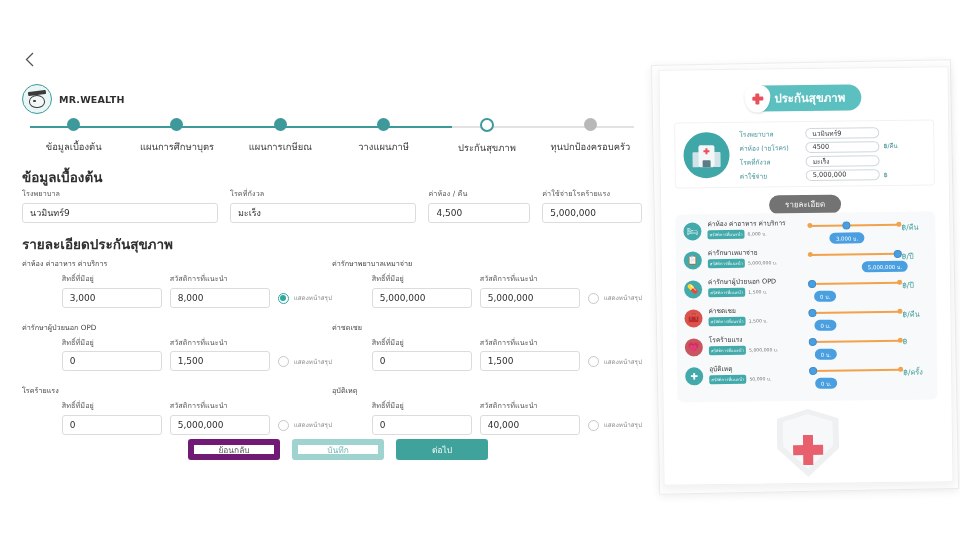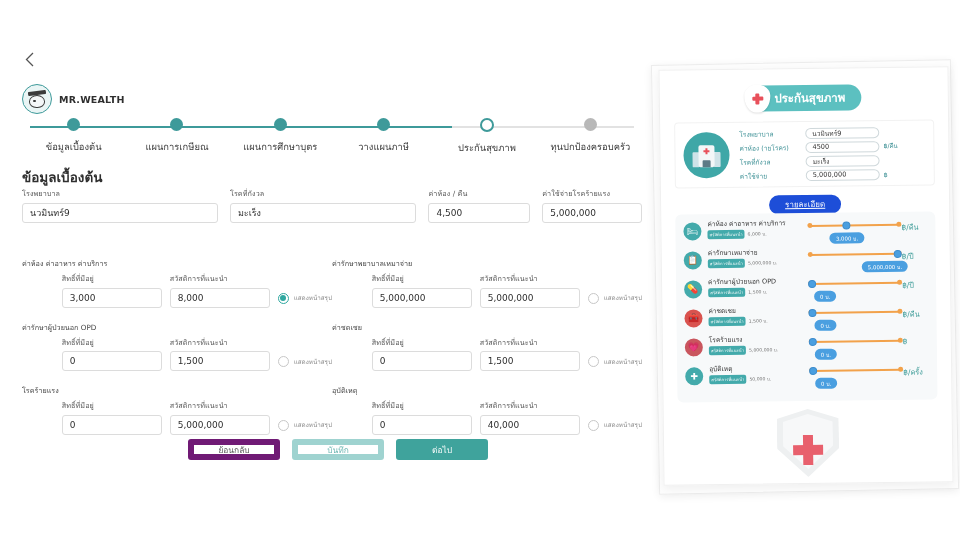--- a/index.html
+++ b/index.html
@@ -166,22 +166,22 @@
   .pv-fl { font-size: 6.6px; color: #3b8f94; width: 62px; white-space: nowrap; }
   .pv-fv {
     border: 1px solid #cfd8db; border-radius: 8px; height: 11px;
     min-width: 74px; font-size: 6.6px; color: #333;
     display: flex; align-items: center; padding: 0 6px;
   }
   .pv-unit { font-size: 6.2px; color: #3b8f94; }
 
   .pv-detail-pill {
     position: absolute; left: 50%; top: 126px; transform: translateX(-50%);
-    background: #1d4ed8; color: #fff; border-radius: 10px;
-    font-size: 8px; padding: 3px 16px; white-space: nowrap; text-decoration: underline;
+    background: #737373; color: #fff; border-radius: 10px;
+    font-size: 8px; padding: 3px 16px; white-space: nowrap;
   }
 
   .pv-list {
     position: absolute; left: 14px; top: 144px; right: 14px;
     background: #f7f9fa; border-radius: 6px; padding: 7px 8px;
   }
   .pv-item { display: flex; align-items: flex-start; height: 29px; }
   .it-icon {
     width: 18px; height: 18px; border-radius: 50%; background: #43aaab;
     flex: none; margin-right: 6px; margin-top: 1px;
@@ -255,25 +255,25 @@
   <div class="stepper">
     <div class="step-line"></div>
     <div class="step-line-done"></div>
     <div class="steps" id="steps-host">
         <div class="step done">
           <div class="step-dot"></div>
           <div class="step-label">ข้อมูลเบื้องต้น</div>
         </div>
         <div class="step done">
           <div class="step-dot"></div>
-          <div class="step-label">แผนการเกษียณ</div>
+          <div class="step-label">แผนการศึกษาบุตร</div>
         </div>
         <div class="step done">
           <div class="step-dot"></div>
-          <div class="step-label">แผนการศึกษาบุตร</div>
+          <div class="step-label">แผนการเกษียณ</div>
         </div>
         <div class="step done">
           <div class="step-dot"></div>
           <div class="step-label">วางแผนภาษี</div>
         </div>
         <div class="step current">
           <div class="step-dot"></div>
           <div class="step-label">ประกันสุขภาพ</div>
         </div>
         <div class="step todo">
@@ -299,20 +299,21 @@
           <div class="field-label">ค่าห้อง / คืน</div>
           <div class="input">4,500</div>
         </div>
         <div class="grp" style="width: 106px; margin-right: 0px;">
           <div class="field-label">ค่าใช้จ่ายโรคร้ายแรง</div>
           <div class="input">5,000,000</div>
         </div>
       </div>
   </div>
 
+  <div class="section-title" style="top:233px">รายละเอียดประกันสุขภาพ</div>
 
   <div style="position:absolute; left:22px; top:258px; width:620px;">
     <div id="health-host">
         <div style="display: flex; gap: 0px; margin-bottom: 14px;">
           <div style="width: 313px;">
             <div class="group-title">ค่าห้อง ค่าอาหาร ค่าบริการ</div>
             <div class="pair">
               <div class="grp" style="width:100px">
                 <div class="field-label">สิทธิ์ที่มีอยู่</div>
                 <div class="input">3,000</div>

